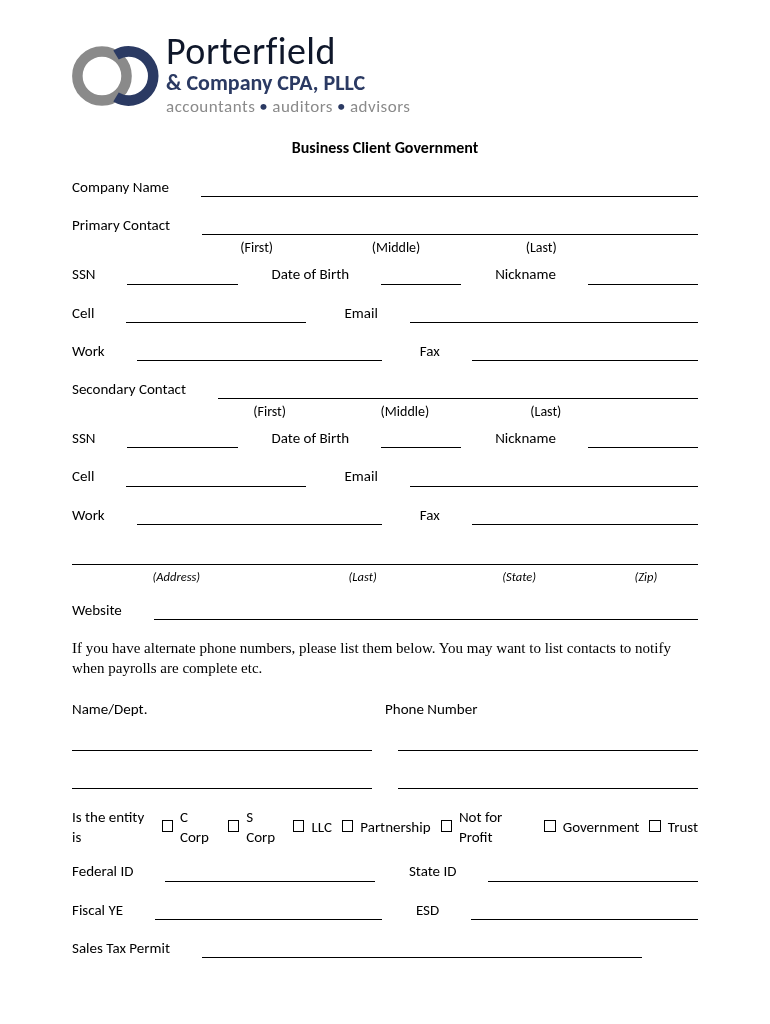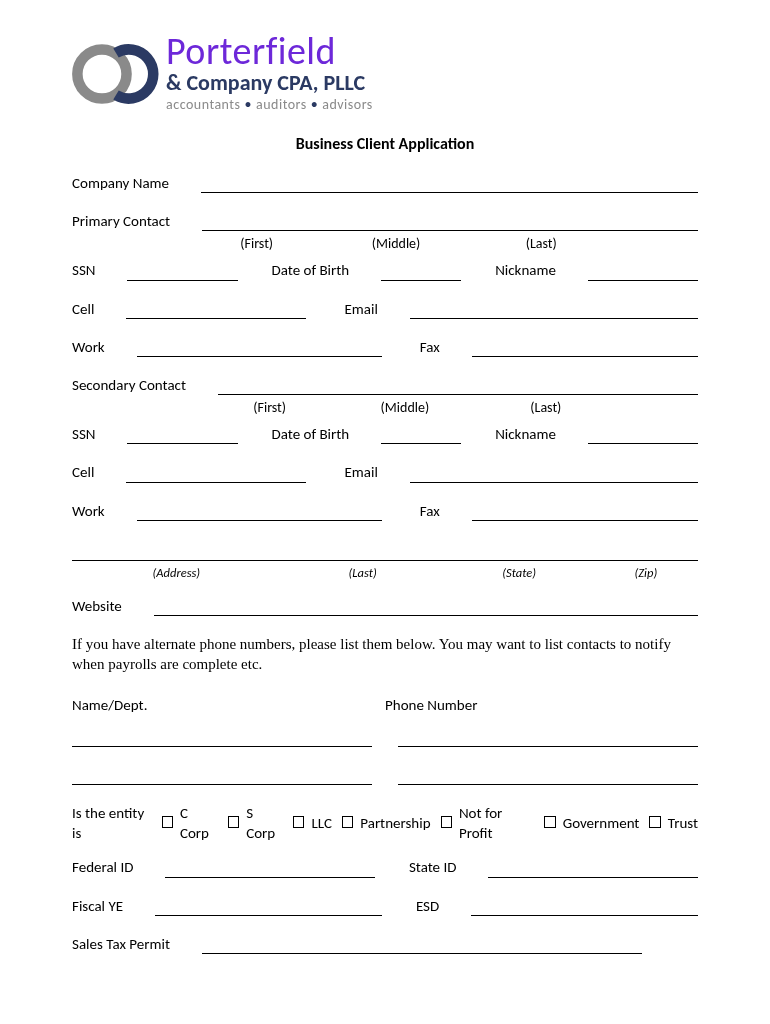--- a/index.html
+++ b/index.html
@@ -9,23 +9,23 @@
     font-size: 15px;
     color: #000;
     width: 770px;
     height: 1024px;
     padding: 32px 72px 40px 72px;
     line-height: 1.35;
   }
   .logo-row { display: flex; align-items: center; gap: 6px; margin-bottom: 18px; }
   .logo-mark { width: 88px; height: 72px; flex: 0 0 auto; }
   .logo-text { display: flex; flex-direction: column; }
-  .logo-text .top { font-size: 38px; color: #6d28d9; font-weight: 400; letter-spacing: 0.5px; line-height: 1; }
+  .logo-text .top { font-size: 38px; color: #0f172a; font-weight: 400; letter-spacing: 0.5px; line-height: 1; }
   .logo-text .mid { font-size: 22px; color: #2b3a63; font-weight: 700; line-height: 1.2; }
-  .logo-text .bot { font-size: 14px; color: #8a8a8a; letter-spacing: 0.5px; }
+  .logo-text .bot { font-size: 17px; color: #8a8a8a; letter-spacing: 0.5px; }
   .logo-text .bot .dot { color: #2b3a63; padding: 0 4px; }
   .form-title { text-align: center; font-weight: 700; font-size: 16px; margin: 8px 0 18px; }
   .row { display: flex; align-items: flex-end; margin-bottom: 4px; gap: 28px; }
   .label { white-space: nowrap; padding-right: 4px; }
   .line { flex: 1 1 auto; border-bottom: 1px solid #000; height: 16px; }
   .gap-below { margin-bottom: 18px; }
   .sublabels { display: flex; font-size: 14px; margin-top: 1px; margin-bottom: 6px; }
   .sublabels span { text-align: center; }
   .note { margin: 12px 0 20px; font-family: Liberation Serif, serif; }
   .col-head { display: flex; margin-bottom: 16px; }
@@ -46,21 +46,21 @@
   </svg>
   <div class="logo-text">
     <div class="top">Porterfield</div>
     <div class="mid">&amp; Company CPA, PLLC</div>
     <div class="bot">
       <span>accountants</span><span class="dot">•</span><span>auditors</span><span class="dot">•</span><span>advisors</span>
     </div>
   </div>
 </div>
 
-<div class="form-title">Business Client Application</div>
+<div class="form-title">Business Client Government</div>
 
 <div class="row gap-below">
   <span class="label">Company Name</span>
   <span class="line"></span>
 </div>
 
 <div class="row">
   <span class="label">Primary Contact</span>
   <span class="line"></span>
 </div>

